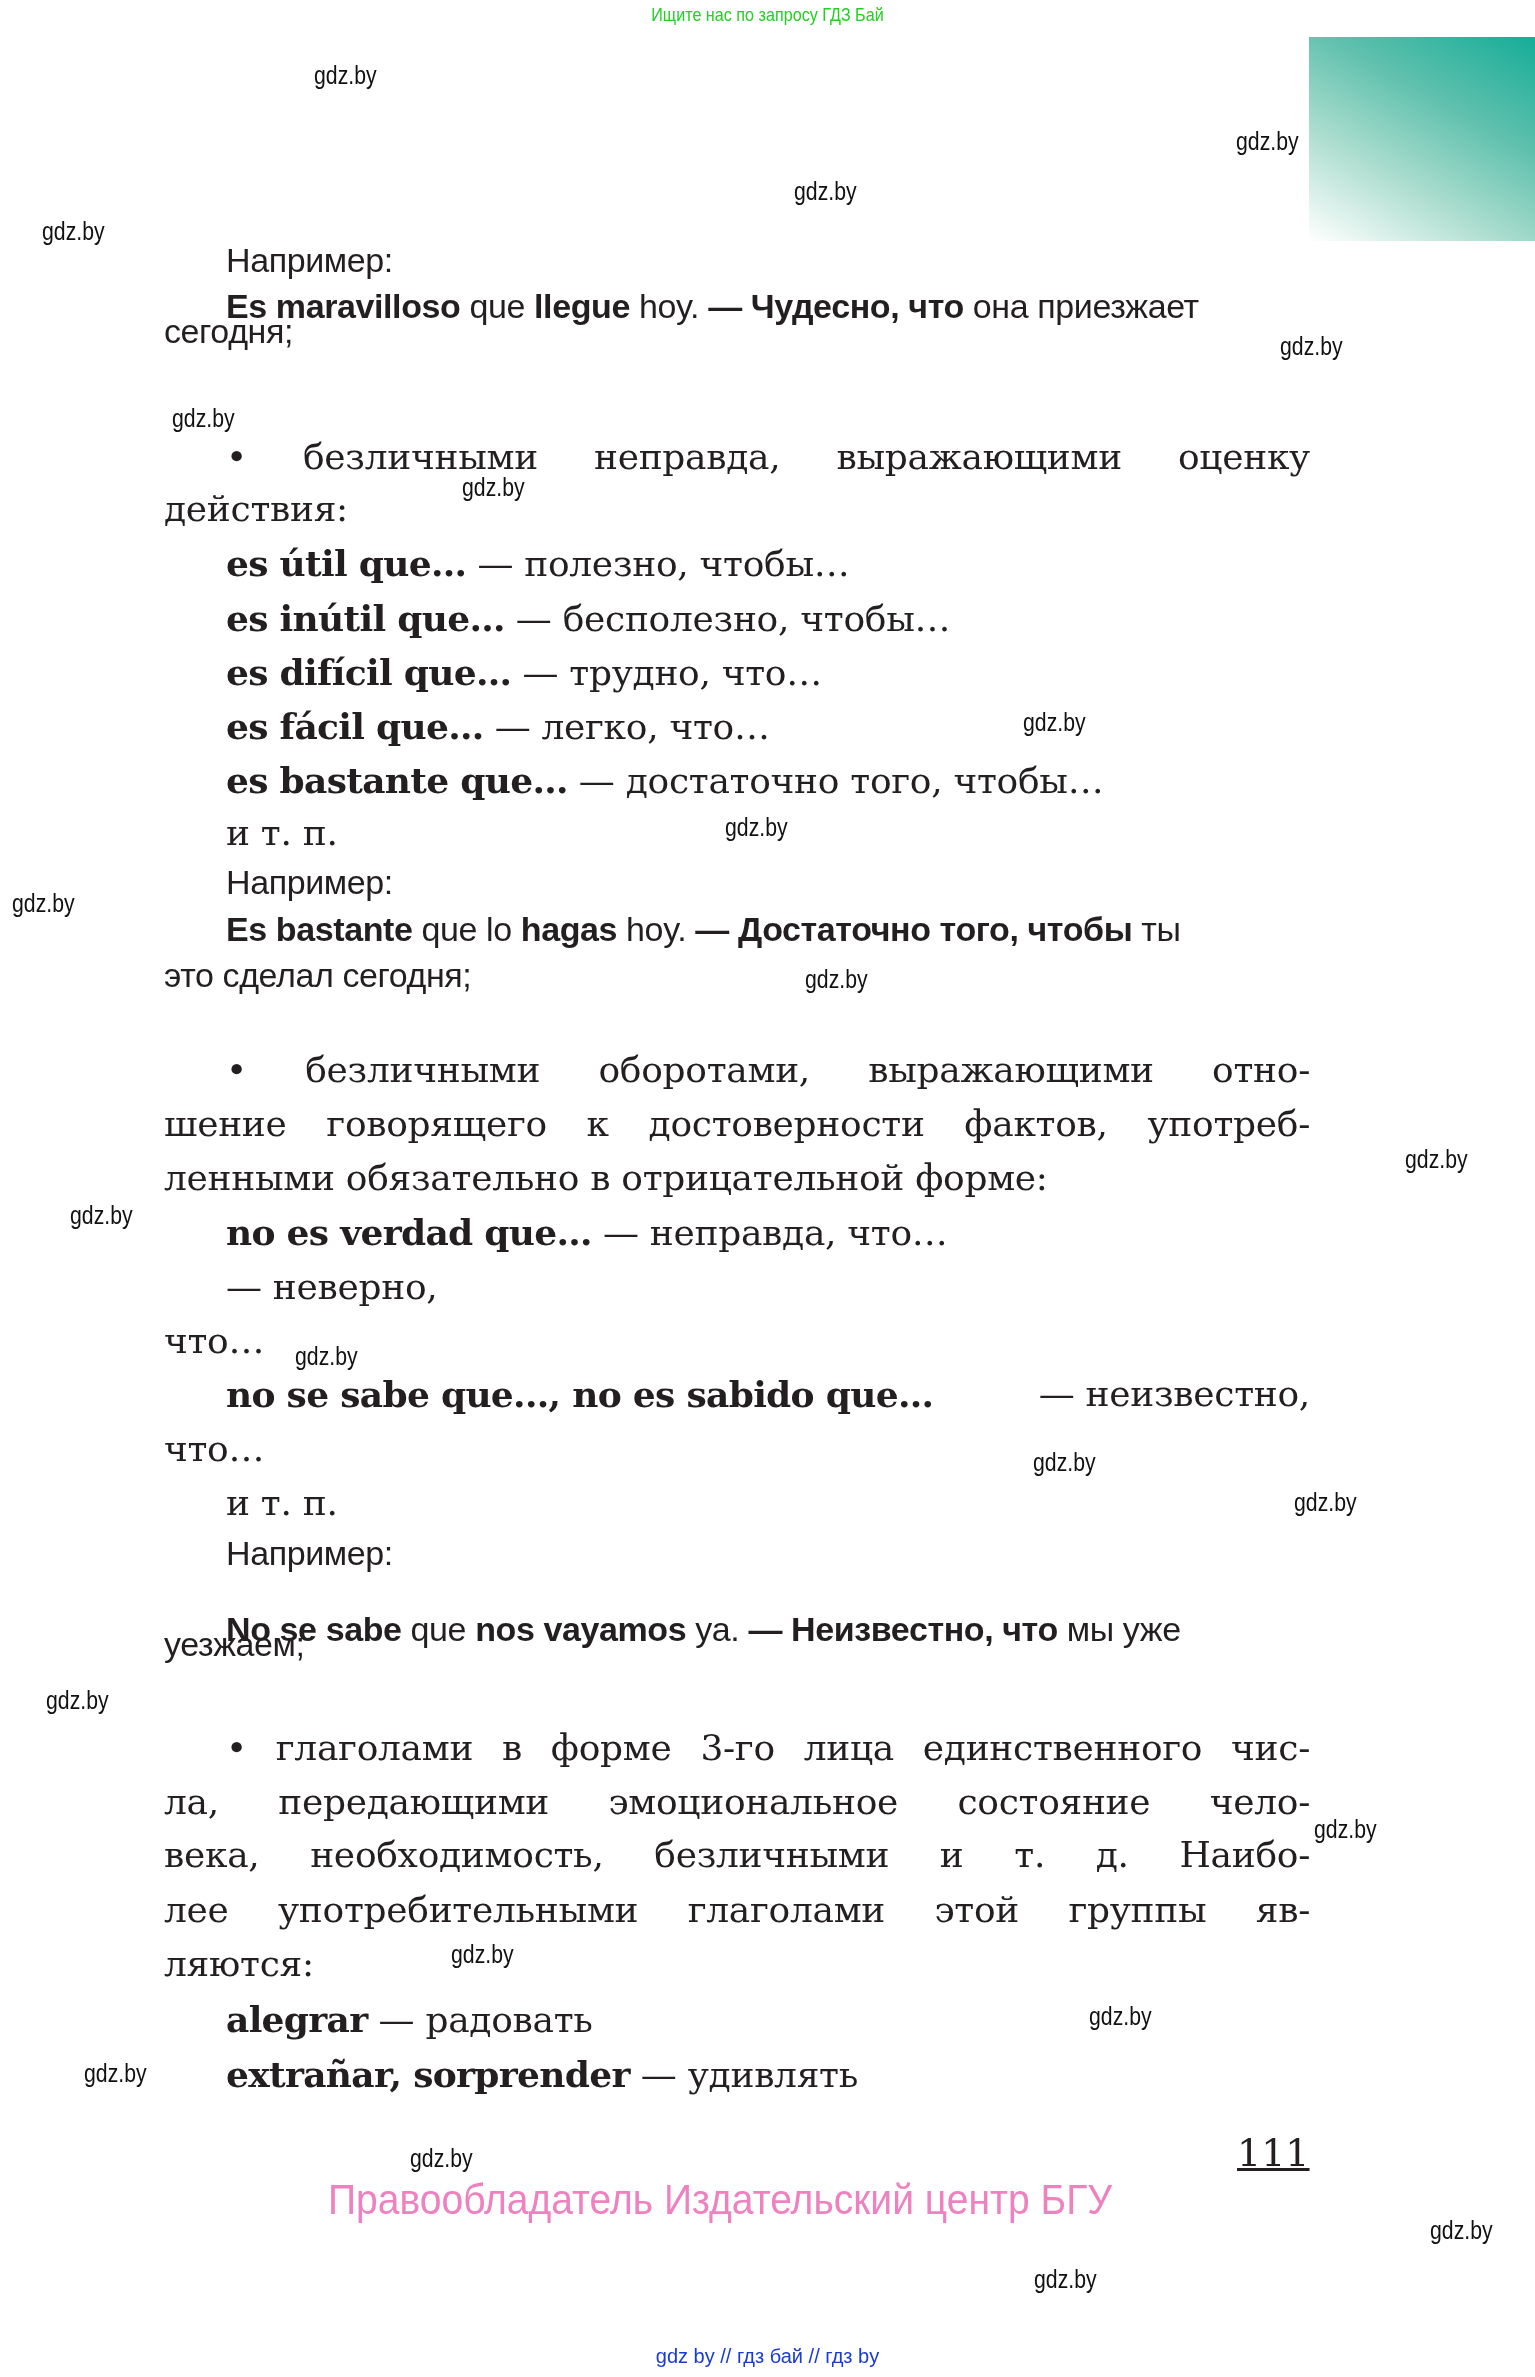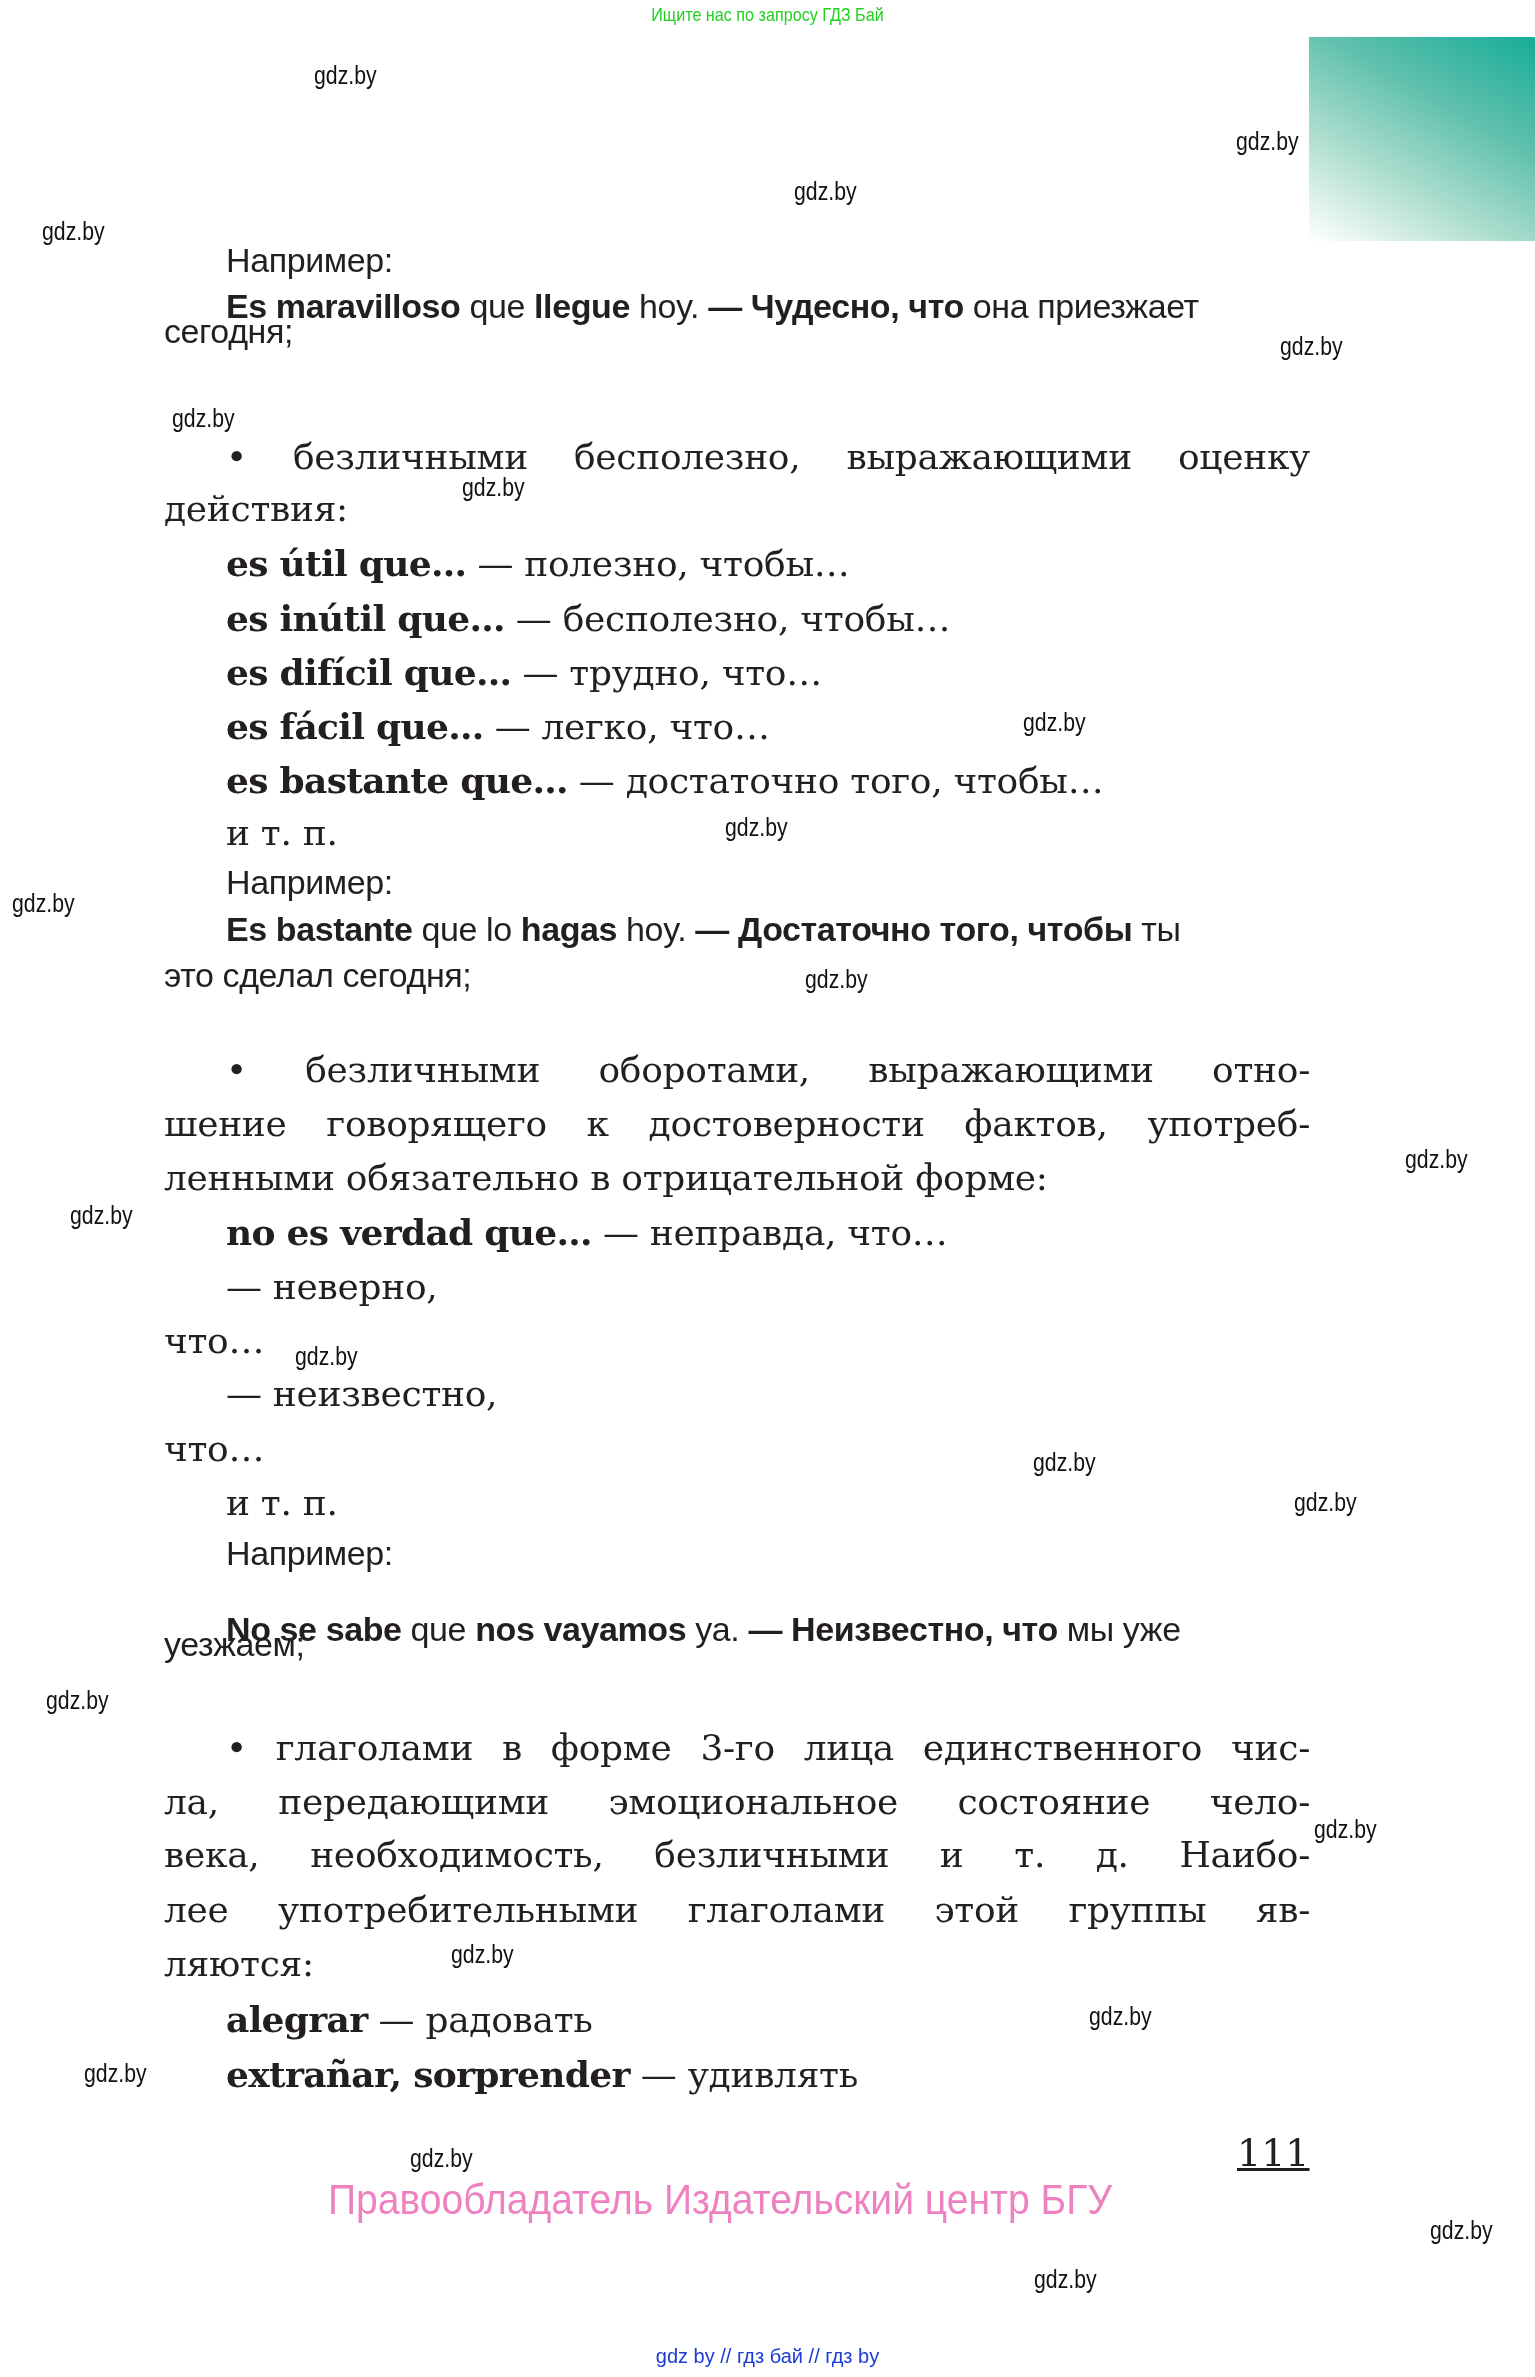--- a/index.html
+++ b/index.html
@@ -70,21 +70,21 @@
     <div class="abs wm" style="left: 1430px; top: 2216px;">gdz.by</div>
     <div class="abs wm" style="left: 1034px; top: 2265px;">gdz.by</div>
   </div>
 
 <div class="abs sans indent" style="top:241px">Например:</div>
 <div class="abs sans indent" style="top:287px">
   <b>Es maravilloso</b><span> que </span><b>llegue</b><span> hoy. </span><b>— Чудесно, что</b><span> она приезжает</span>
 </div>
 <div class="abs sans line" style="top:312px">сегодня;</div>
 
-<div class="abs serif line justify" style="top:436px; left:226px; width:1084px">• безличными бесполезно, выражающими оценку</div>
+<div class="abs serif line justify" style="top:436px; left:226px; width:1084px">• безличными неправда, выражающими оценку</div>
 <div class="abs serif line" style="top:488px">действия:</div>
 
 <div class="abs indent" style="top:542px"><span class="serif-bold">es útil que…</span><span class="serif"> — полезно, чтобы…</span></div>
 <div class="abs indent" style="top:597px"><span class="serif-bold">es inútil que…</span><span class="serif"> — бесполезно, чтобы…</span></div>
 <div class="abs indent" style="top:651px"><span class="serif-bold">es difícil que…</span><span class="serif"> — трудно, что…</span></div>
 <div class="abs indent" style="top:705px"><span class="serif-bold">es fácil que…</span><span class="serif"> — легко, что…</span></div>
 <div class="abs indent" style="top:759px"><span class="serif-bold">es bastante que…</span><span class="serif"> — достаточно того, чтобы…</span></div>
 <div class="abs serif indent" style="top:812px">и т. п.</div>
 
 <div class="abs sans indent" style="top:863px">Например:</div>
@@ -96,20 +96,21 @@
 <div class="abs serif justify" style="top:1049px; left:226px; width:1084px">• безличными оборотами, выражающими отно-</div>
 <div class="abs serif line justify" style="top:1103px">шение говорящего к достоверности фактов, употреб-</div>
 <div class="abs serif line" style="top:1157px">ленными обязательно в отрицательной форме:</div>
 
 <div class="abs indent" style="top:1211px"><span class="serif-bold">no es verdad que…</span><span class="serif"> — неправда, что…</span></div>
 <div class="abs indent" style="top:1266px; width:1084px; display:flex; justify-content:space-between">
     <span class="serif"> — неверно,</span>
   </div>
 <div class="abs serif line" style="top:1320px">что…</div>
 <div class="abs indent" style="top:1373px; width:1084px; display:flex; justify-content:space-between">
+    <span class="serif-bold">no se sabe que..., no es sabido que…</span>
     <span class="serif"> — неизвестно,</span>
   </div>
 <div class="abs serif line" style="top:1428px">что…</div>
 <div class="abs serif indent" style="top:1482px">и т. п.</div>
 
 <div class="abs sans indent" style="top:1534px">Например:</div>
 <div class="abs sans indent" style="top:1610px">
   <b>No se sabe</b><span> que </span><b>nos vayamos</b><span> ya. </span><b>— Неизвестно, что</b><span> мы уже</span>
 </div>
 <div class="abs sans line" style="top:1625px">уезжаем;</div>

